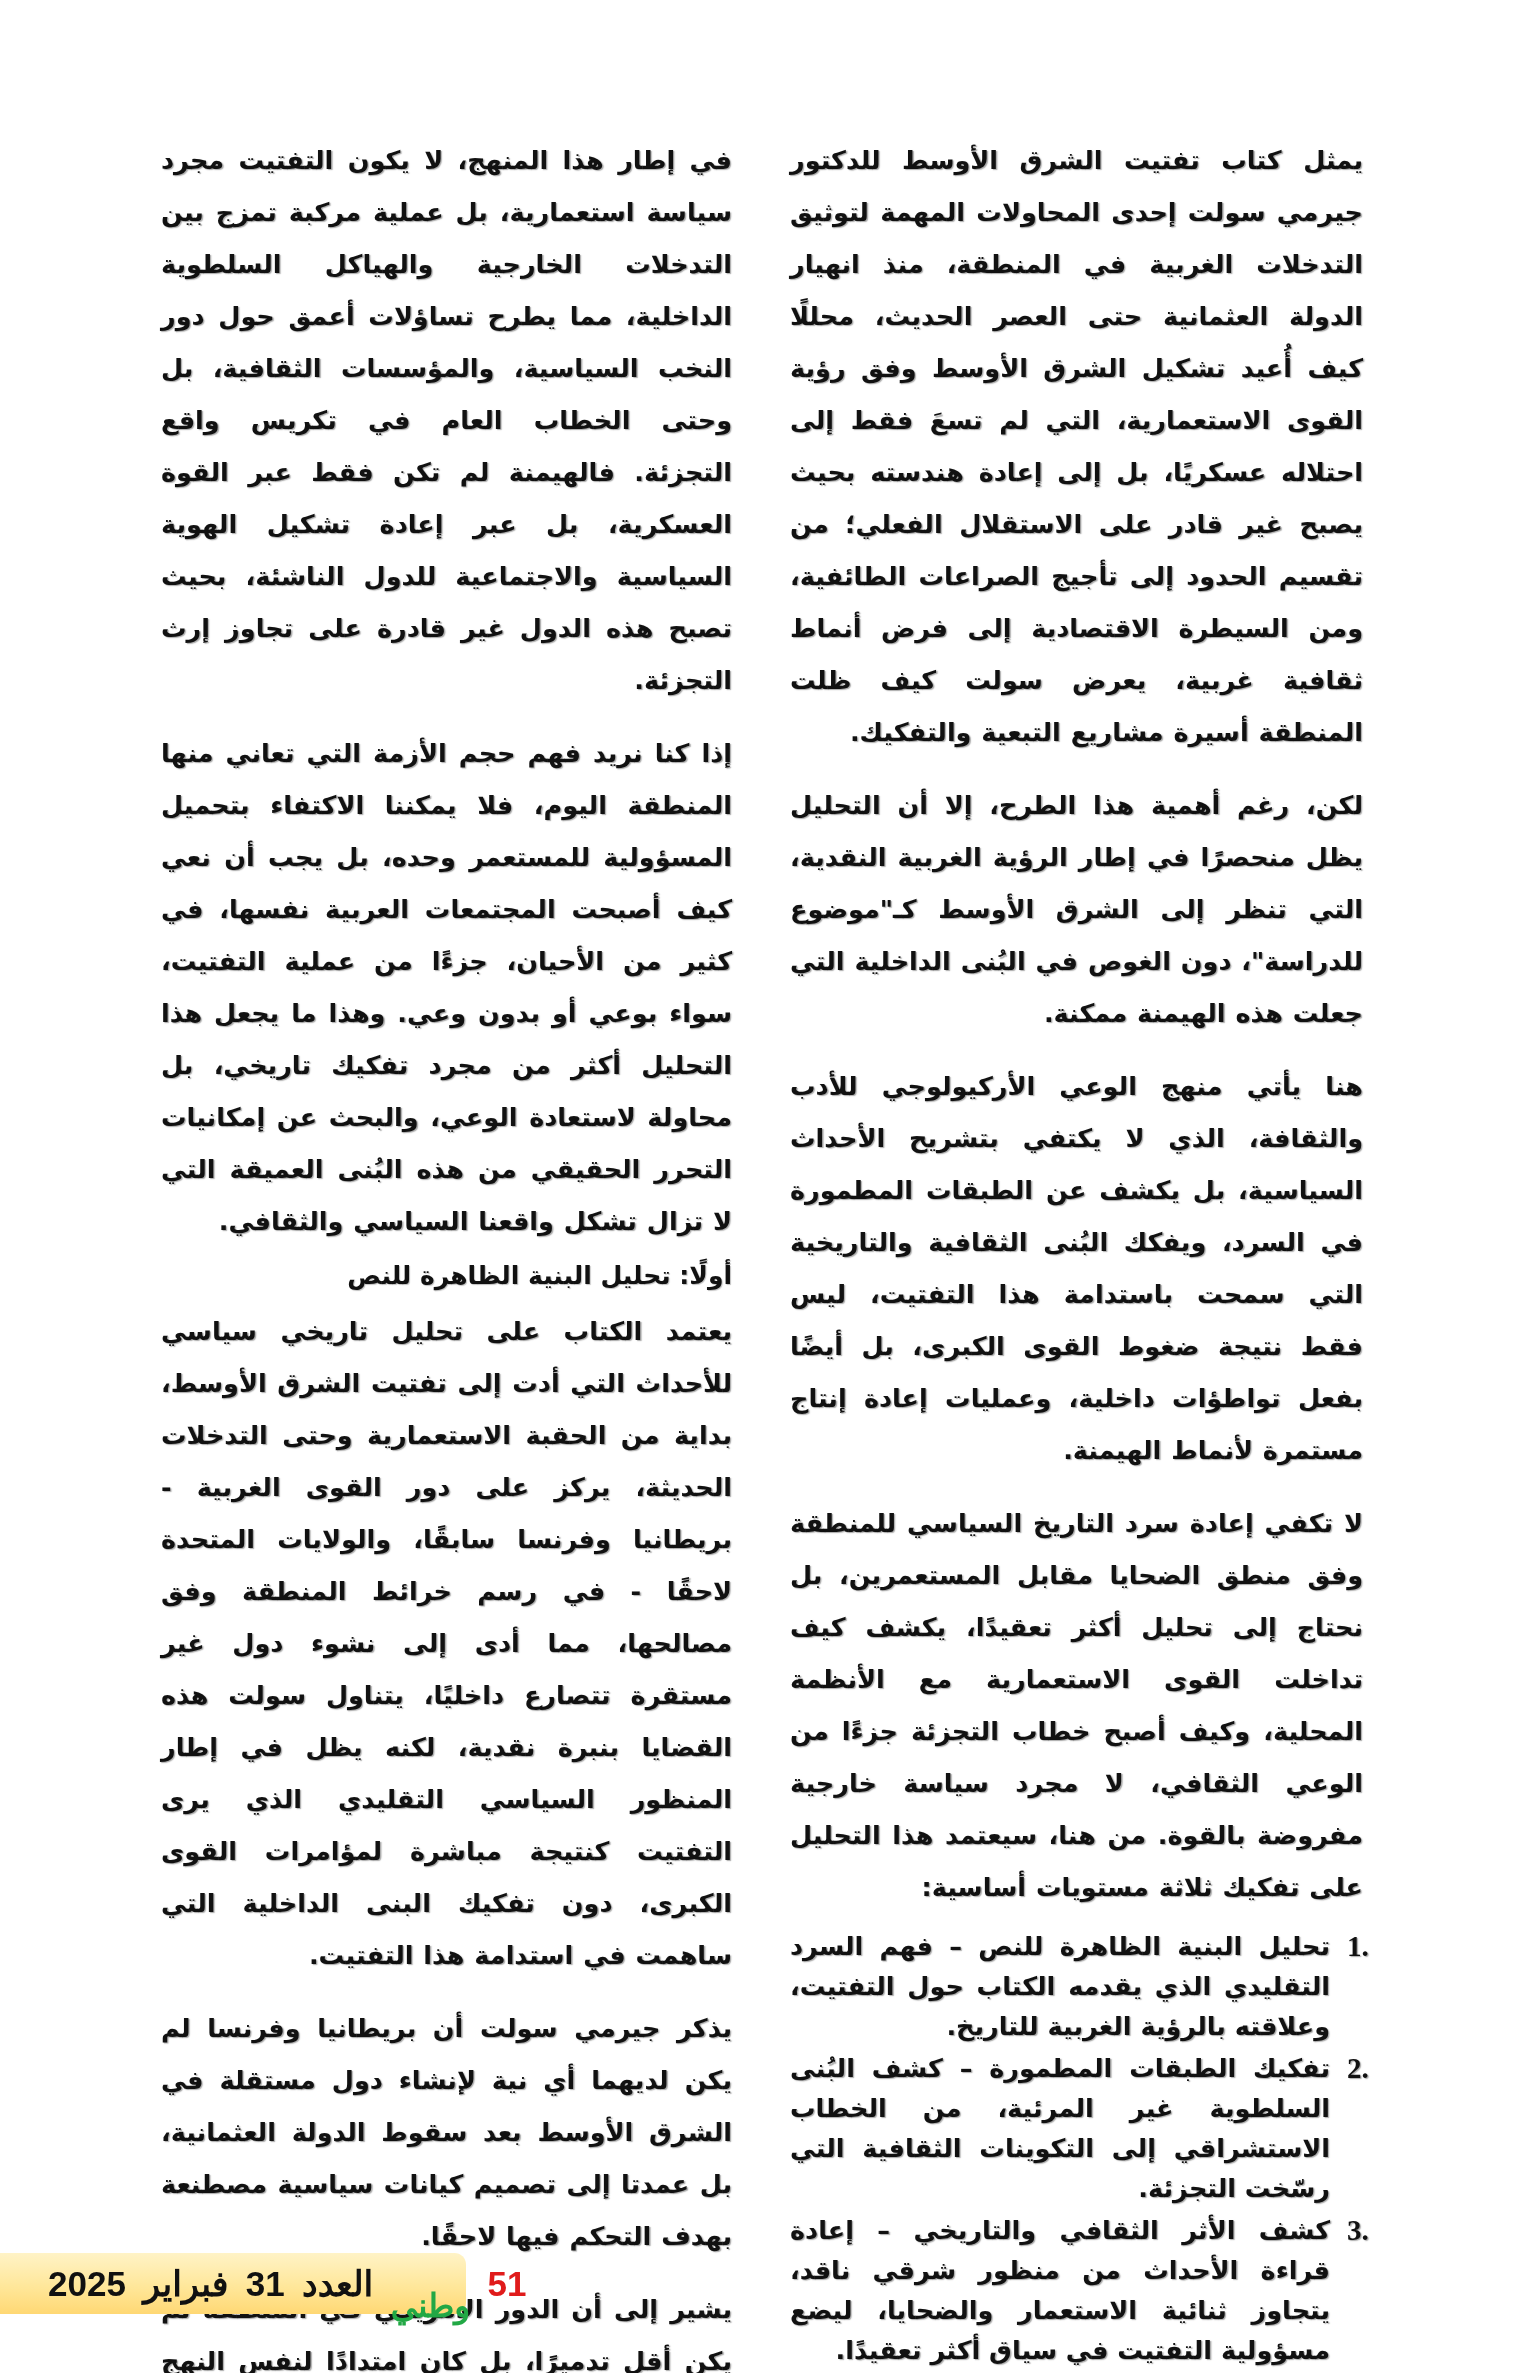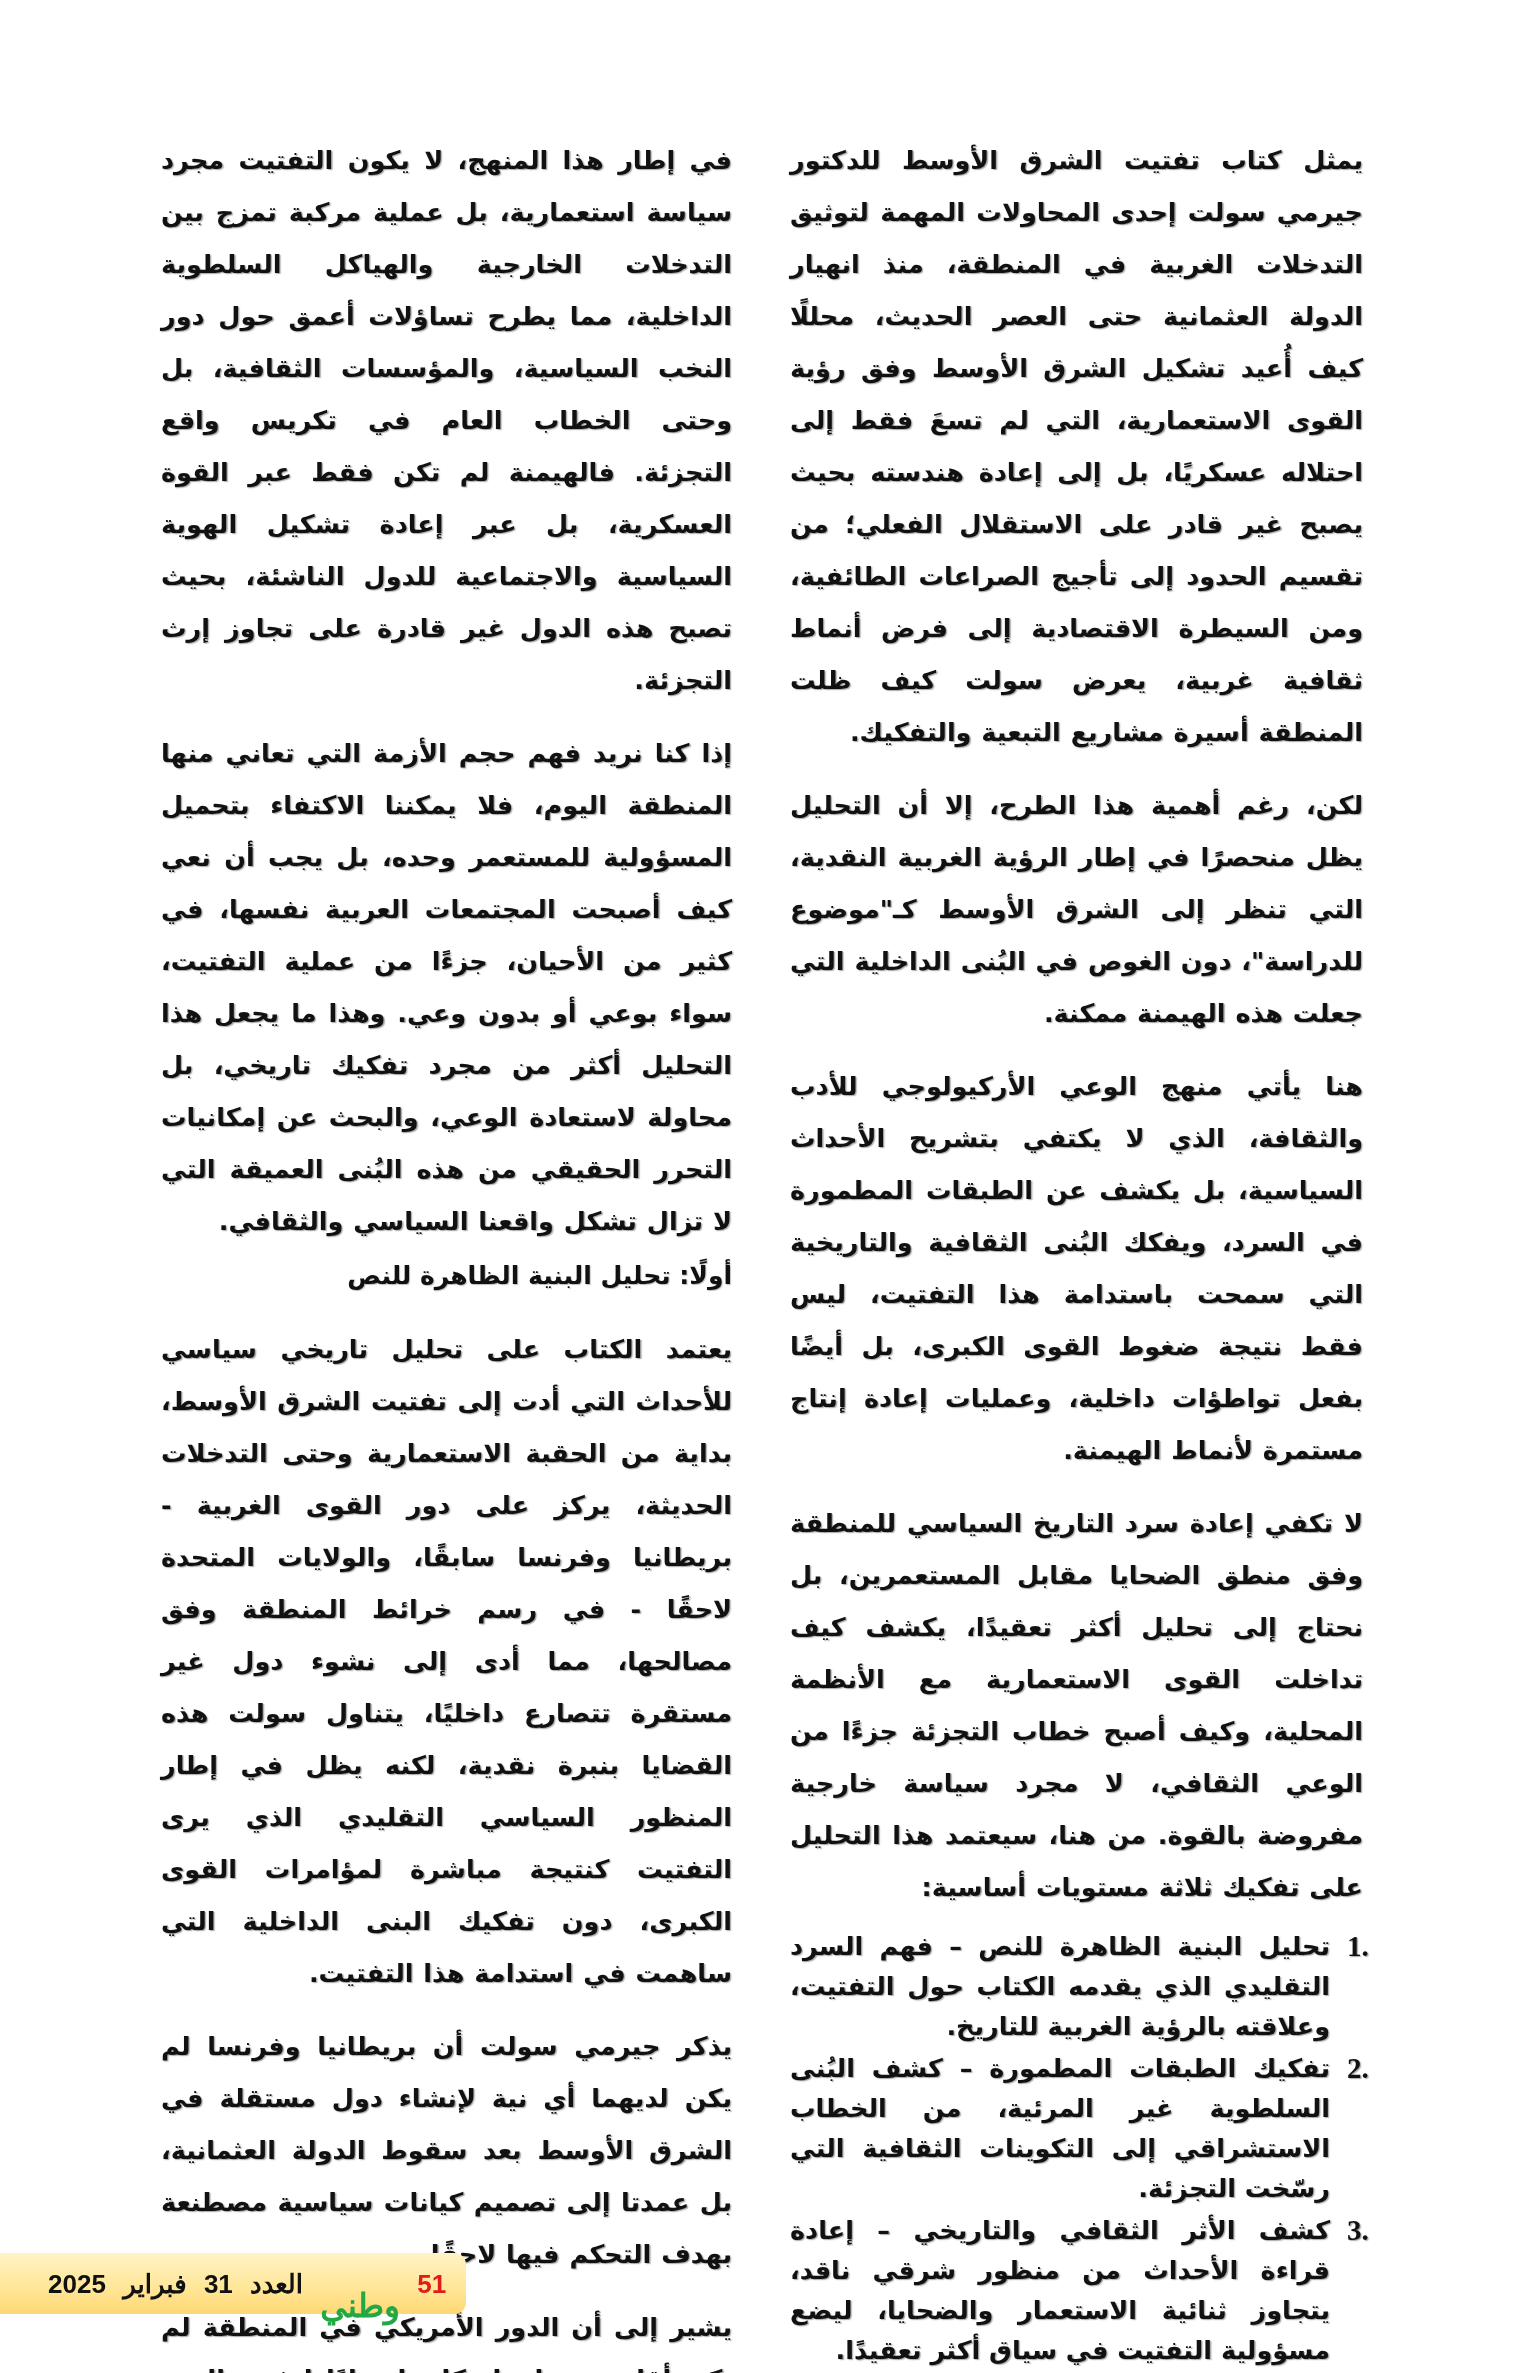--- a/index.html
+++ b/index.html
@@ -32,21 +32,21 @@
 
   .para {
     margin: 0 0 21px 0;
     font-size: 25.5px;
     line-height: 52px;
     font-weight: bold;
     text-shadow: 1.3px 1.3px 1.2px rgba(0,0,0,0.35);
     word-spacing: 1px;
   }
   .subheading {
-    margin: 0 0 28px 0;
+    margin: 0 0 10px 0;
     font-size: 25px;
     line-height: 38px;
     font-weight: bold;
     text-shadow: 1px 1px 1px rgba(0,0,0,0.25);
   }
   .numbered-list {
     list-style: none;
     margin: 0;
     padding: 0;
   }
@@ -82,21 +82,21 @@
     align-items: center;
     justify-content: flex-start;
     direction: ltr;
     padding-left: 48px;
     box-sizing: border-box;
     gap: 17.3px;
   }
   .footer-badge span {
     font-family: "Liberation Sans", sans-serif;
     font-weight: bold;
-    font-size: 26px;
+    font-size: 35px;
     line-height: 1;
   }
   .footer-year, .footer-month, .footer-issue-no, .footer-issue-label { color: #111111; }
   .footer-brand { color: #22a845; font-size: 33px !important; margin-top: 44px; }
   .footer-page  { color: #e01b1b; text-align: right; }
 </style>
 </head>
 <body>
 
 <div class="page">

